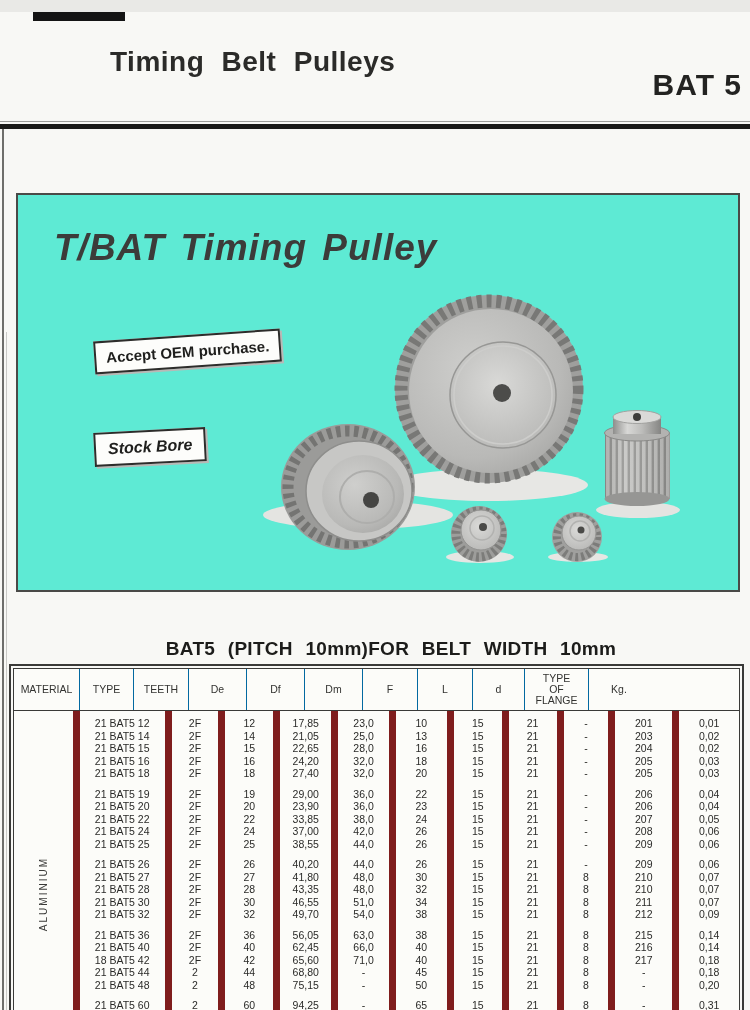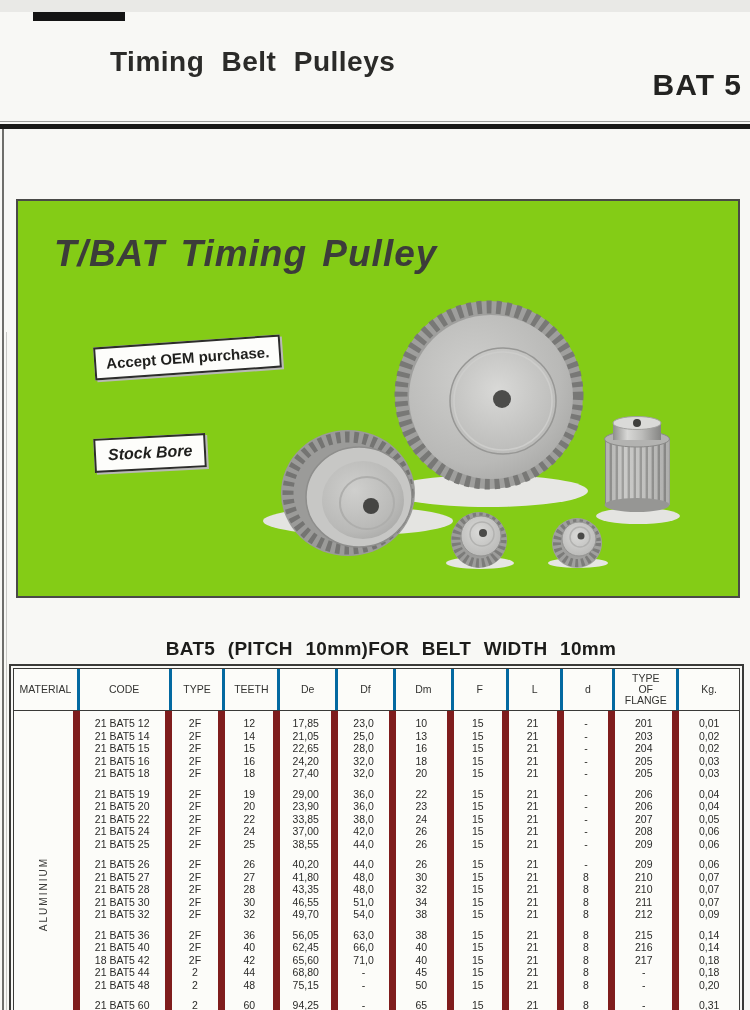--- a/index.html
+++ b/index.html
@@ -13,22 +13,22 @@
   .corner-mark { position:absolute; left:33px; top:0; width:92px; height:9px; background:#141414; }
   .hdr-line1 { position:absolute; left:110px; top:34px; font-size:28px; font-weight:bold; color:#2b2b29; word-spacing:9px; letter-spacing:0.5px; }
   .hdr-line2 { position:absolute; left:110px; top:66px; font-size:28px; font-weight:bold; color:#2b2b29; word-spacing:2px; letter-spacing:0.5px; }
   .hdr-code  { position:absolute; right:8px; top:56px; font-size:30px; font-weight:bold; color:#232321; letter-spacing:1px; }
   .rule-thin  { position:absolute; left:0; top:109px; width:750px; height:1px; background:#9d9d9a; }
   .rule-thick { position:absolute; left:0; top:112px; width:750px; height:5px; background:#1a1a18; }
   .edge-line  { position:absolute; left:2px; top:117px; width:2px; height:893px; background:#6e6e6b; }
   .edge-line2 { position:absolute; left:6px; top:320px; width:1px; height:690px; background:#c9c9c6; }
   
   .panel {
-    position:absolute; left:16px; top:187px; width:724px; height:399px;
-    background:#84cc16; border:2px solid #4a4a47;
+    position:absolute; left:16px; top:181px; width:724px; height:399px;
+    background:#5eead4; border:2px solid #4a4a47;
   }
   .panel-title {
     position:absolute; left:36px; top:32px; font-size:37px; font-weight:bold; font-style:italic;
     color:#3c3c3a; letter-spacing:1px; word-spacing:4px;
   }
   .badge {
     position:absolute; background:#fdfdfb; border:2px solid #2d2d2b;
     box-shadow:2px 2px 0 #b9b9b6; color:#1f1f1d; white-space:nowrap;
   }
   .badge-oem   { left:76px; top:140px; padding:6px 10px; font-size:15px; font-weight:bold; transform:rotate(-4deg); }
@@ -40,21 +40,21 @@
     font-size:19px; font-weight:bold; color:#1c1c1a; word-spacing:7px; letter-spacing:0.3px;
   }
   .dtable {
     position:absolute; left:13px; top:656px; width:727px;
     background:#fcfcf9; border:1px solid #3a3a38;
     box-shadow:0 0 0 2px #f8f8f5, 0 0 0 4px #3a3a38;
   }
   .thead { display:flex; height:42px; border-bottom:1px solid #3a3a38; }
   .hcell {
     display:flex; align-items:center; justify-content:center; text-align:center;
-    border-right:3px solid #0369a1; font-size:10.5px; color:#333331;
+    border-right:1px solid #0369a1; font-size:10.5px; color:#333331;
     white-space:pre-line; line-height:11px;
   }
   .thead .hcell:last-child, .tbody .bcol:last-child { border-right:none; }
   .tbody { display:flex; height:300px; }
   .bcol { border-right:7px solid #7f1d1d; padding-top:6px; position:relative; }
   .bcell {
     height:12.5px; line-height:12.5px; font-size:10.5px; text-align:center; color:#2a2a28;
     overflow:visible; white-space:nowrap;
   }
   .bcell.gap { margin-top:8px; }
@@ -158,21 +158,20 @@
         <circle cx="563" cy="335" r="3.5" fill="#4a4a48"></circle>
       </g>
     </svg>
   </div>
 
   <div class="tbl-title">BAT5 (PITCH 10mm)FOR BELT WIDTH 10mm</div>
 
   <div class="dtable">
     <div class="thead">
       <div class="hcell w-mat">MATERIAL</div>
-      <div class="hcell w-code">CODE</div>
       <div class="hcell w-type">TYPE</div>
       <div class="hcell w-teeth">TEETH</div>
       <div class="hcell w-de">De</div>
       <div class="hcell w-df">Df</div>
       <div class="hcell w-dm">Dm</div>
       <div class="hcell w-f">F</div>
       <div class="hcell w-l">L</div>
       <div class="hcell w-d">d</div>
       <div class="hcell w-fl">TYPE
 OF

